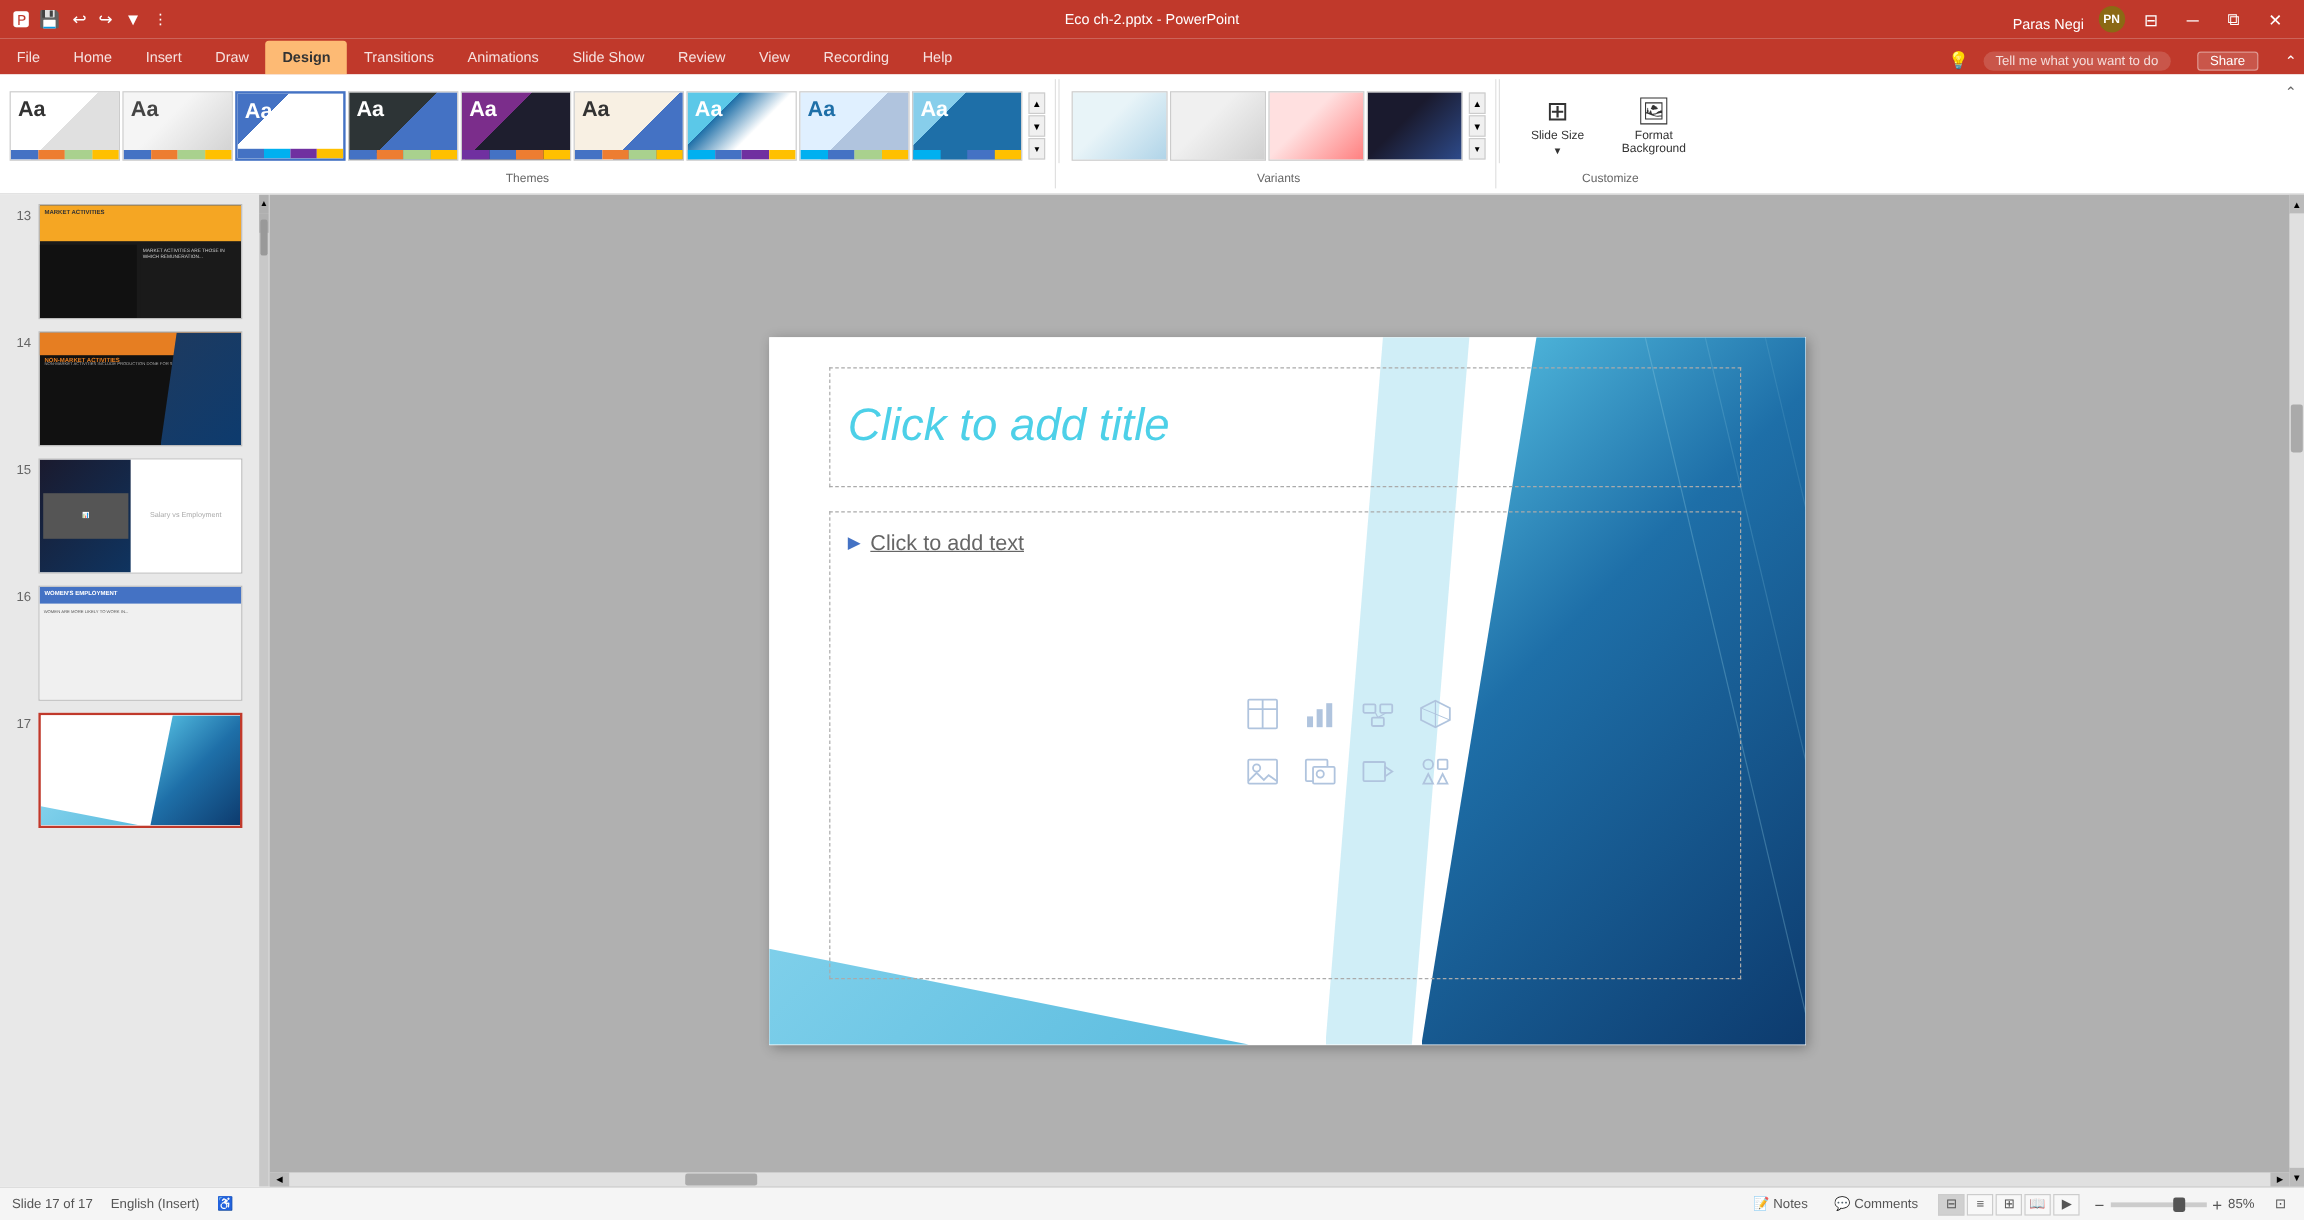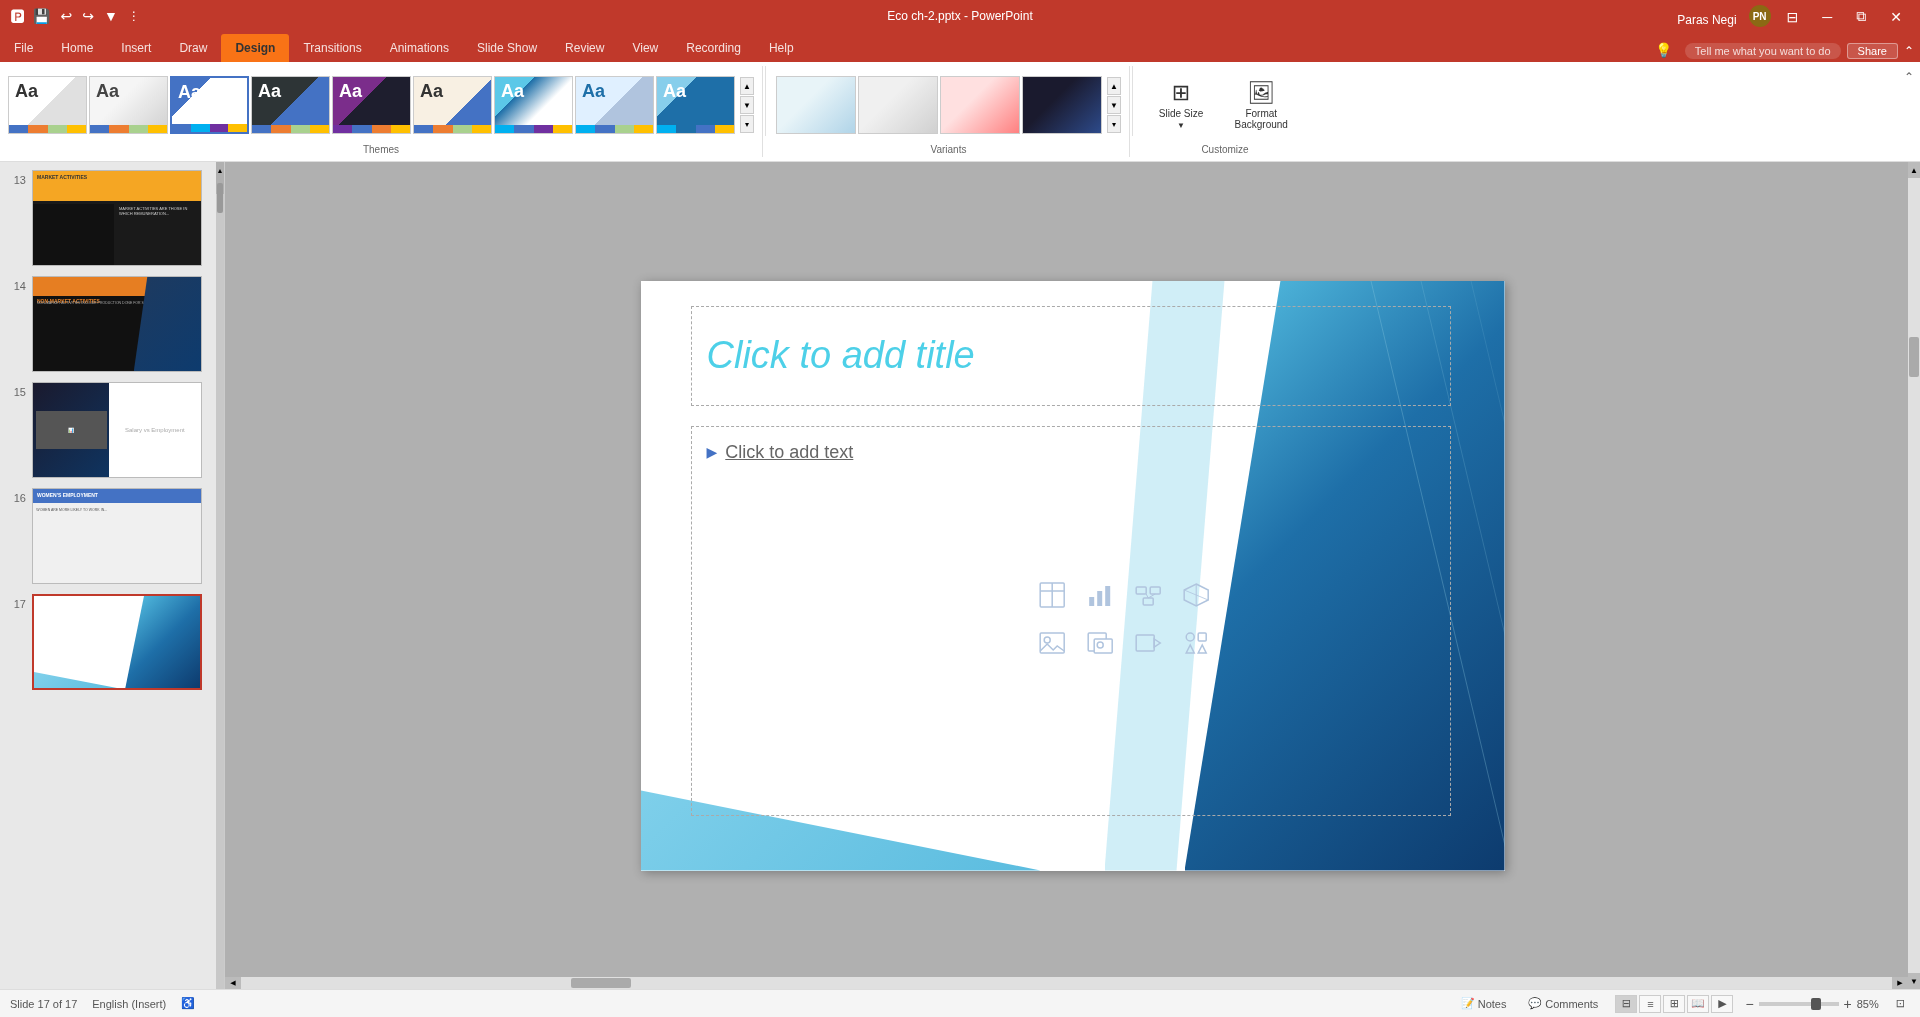--- a/index.html
+++ b/index.html
@@ -25,21 +25,21 @@
     .ribbon-tab {
       padding: 4px 14px;
       font-size: 12px;
       color: rgba(255,255,255,0.85);
       cursor: pointer;
       height: 28px;
       display: flex;
       align-items: center;
     }
     .ribbon-tab.active {
-      background: #f97316;
+      background: #fdba74;
       color: #333;
       font-weight: 600;
       border-radius: 3px 3px 0 0;
     }
 
     
     #ribbon-content {
       background: white;
       height: 100px;
       display: flex;
@@ -71,21 +71,21 @@
       flex: 1;
     }
 
     
     .themes-gallery {
       display: flex;
       align-items: center;
       gap: 2px;
     }
     .theme-item {
-      width: 79px;
+      width: 92px;
       height: 58px;
       border: 1px solid #ccc;
       cursor: pointer;
       display: flex;
       align-items: center;
       justify-content: center;
       font-size: 11px;
       background: #f8f8f8;
       position: relative;
       overflow: hidden;
@@ -590,21 +590,21 @@
     <div class="ribbon-tab">Transitions</div>
     <div class="ribbon-tab">Animations</div>
     <div class="ribbon-tab">Slide Show</div>
     <div class="ribbon-tab">Review</div>
     <div class="ribbon-tab">View</div>
     <div class="ribbon-tab">Recording</div>
     <div class="ribbon-tab">Help</div>
     <div style="flex:1; background:#c0392b;"></div>
     <div style="color:white;padding:4px 6px;font-size:14px;cursor:pointer;">💡</div>
     <div style="background:rgba(255,255,255,0.15);border-radius:12px;padding:2px 10px;color:rgba(255,255,255,0.8);font-size:11px;margin:3px 6px;cursor:text;">Tell me what you want to do</div>
-    <div style="background:rgba(255,255,255,0.15);border:1px solid rgba(255,255,255,0.4);border-radius:3px;padding:1px 10px;color:white;font-size:11px;margin:3px 0;cursor:pointer;">Share</div>
+    <div style="background:rgba(255,255,255,0.15);border:1px solid rgba(255,255,255,0.4);border-radius:3px;padding:1px 10px;color:white;font-size:11px;margin:3px 16px;cursor:pointer;">Share</div>
     <div style="color:white;padding:4px 6px;font-size:12px;cursor:pointer;">⌃</div>
   </div>
 
   <div id="ribbon-content">
 
     <div class="ribbon-group" style="min-width:fit-content;">
       <div class="ribbon-group-content">
         <div class="themes-gallery">
 
           <div class="theme-item theme-preview-1" style="position:relative;">

